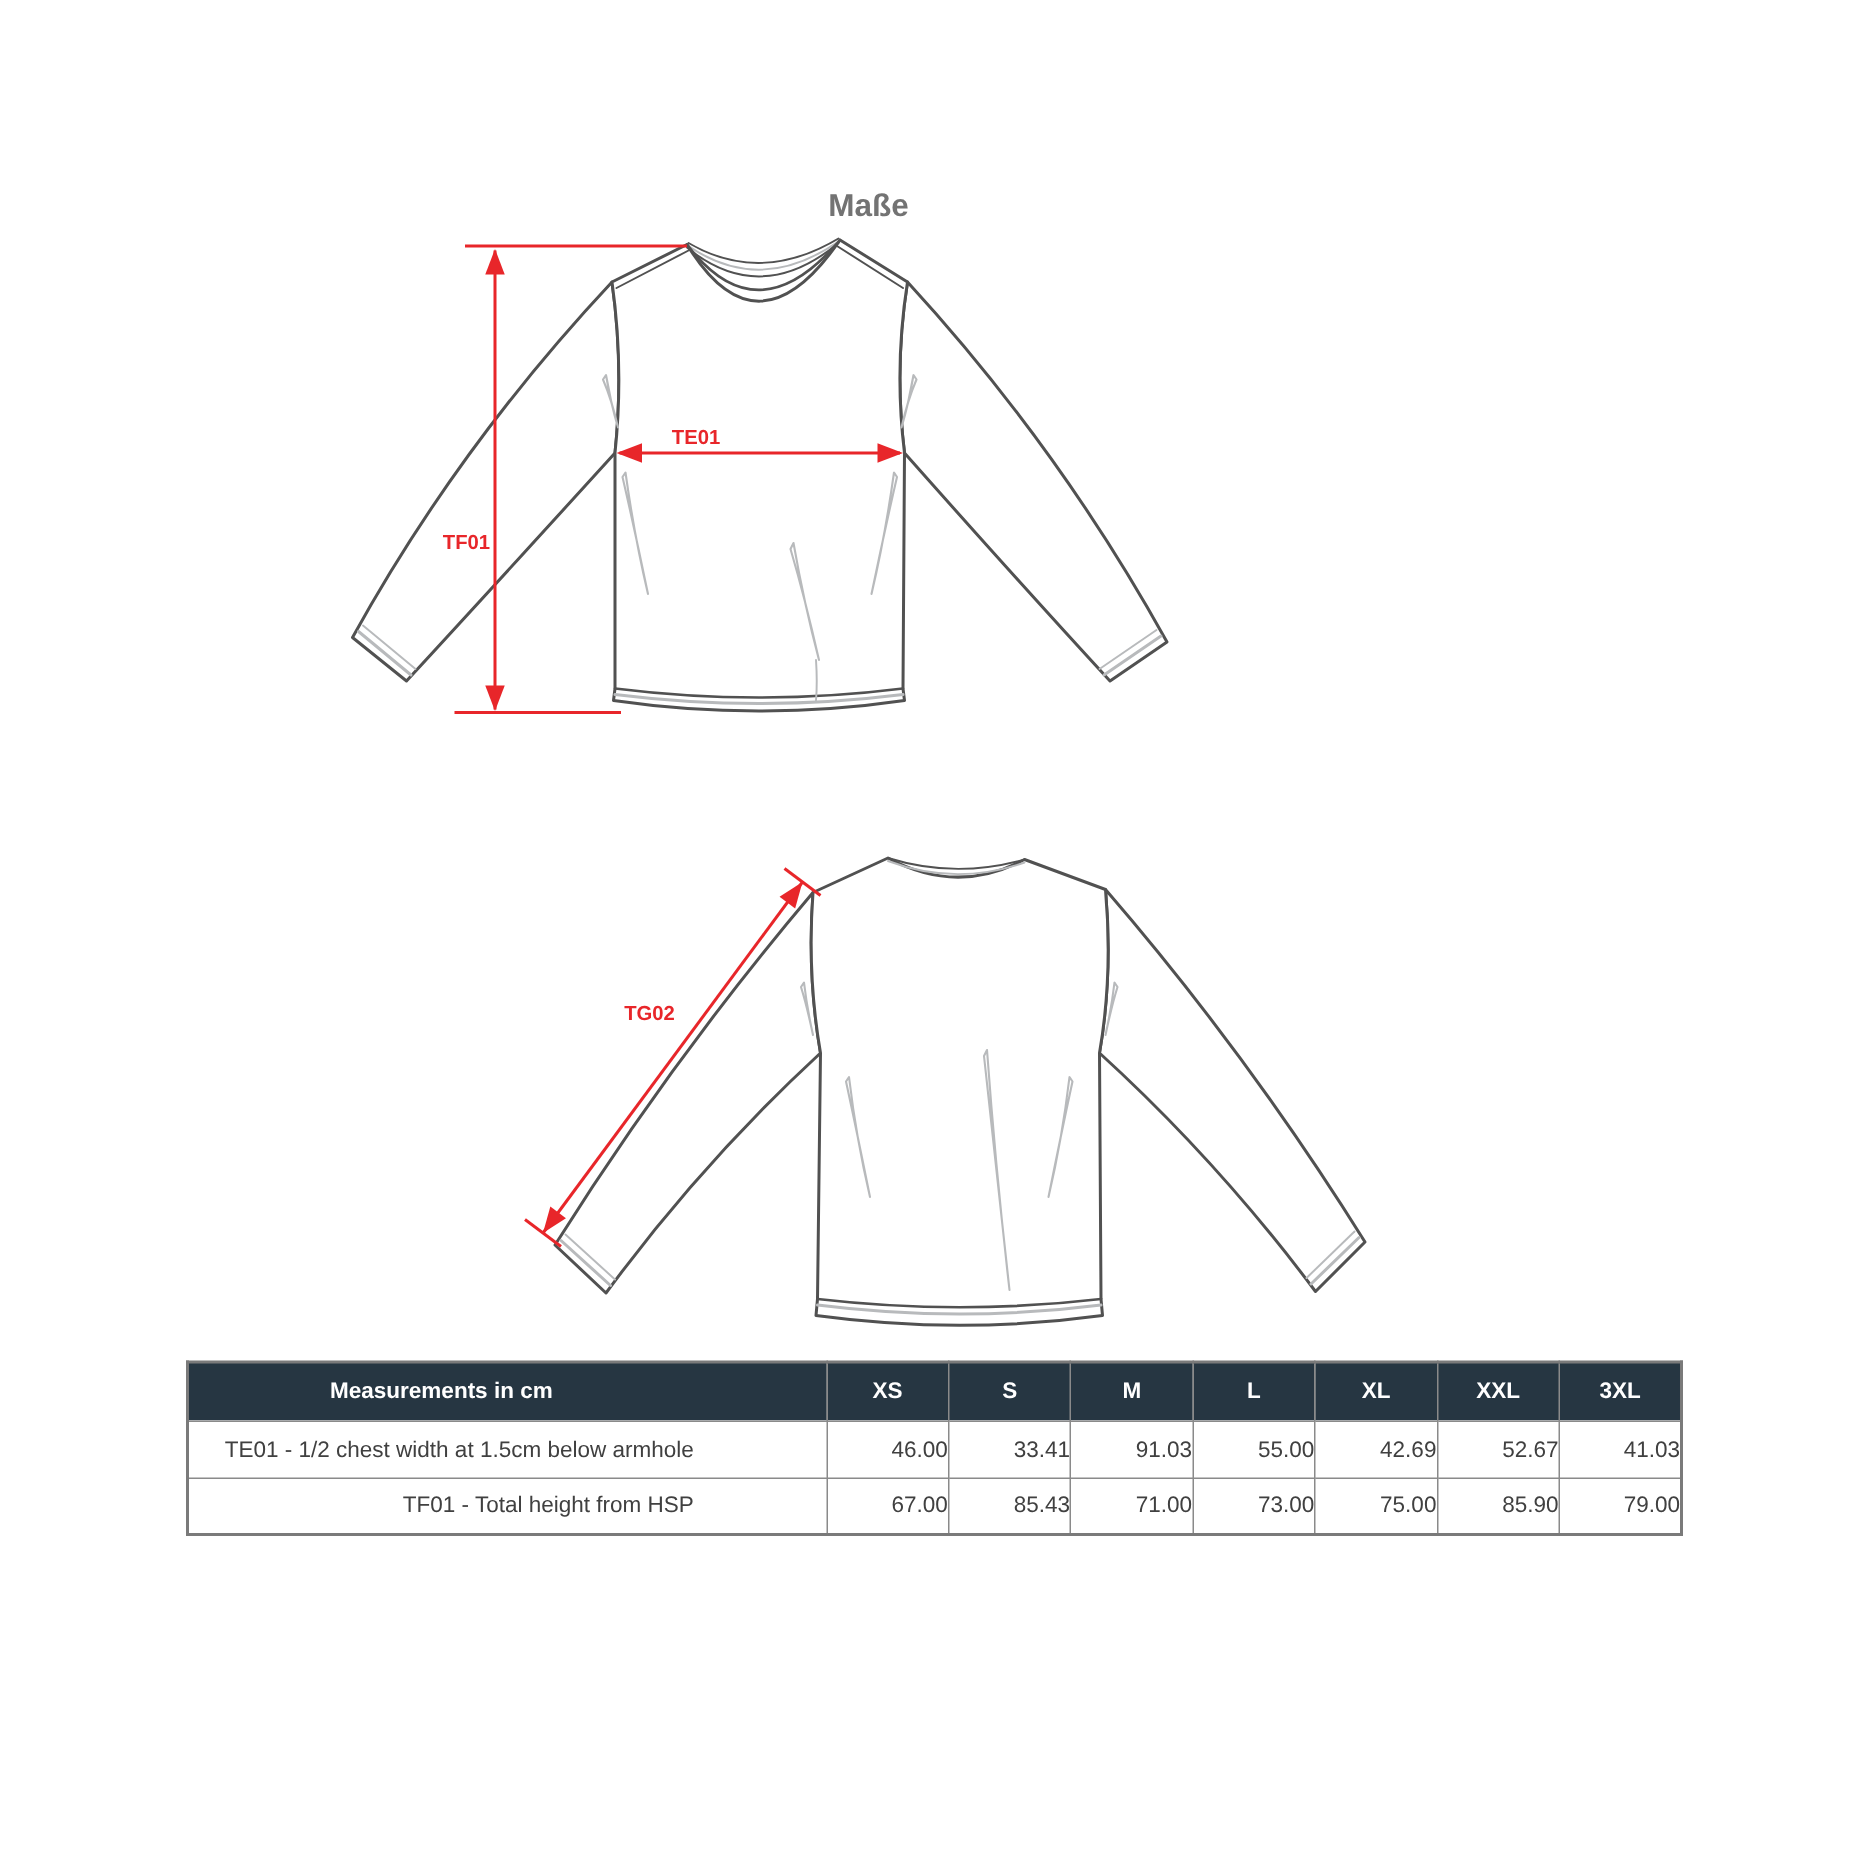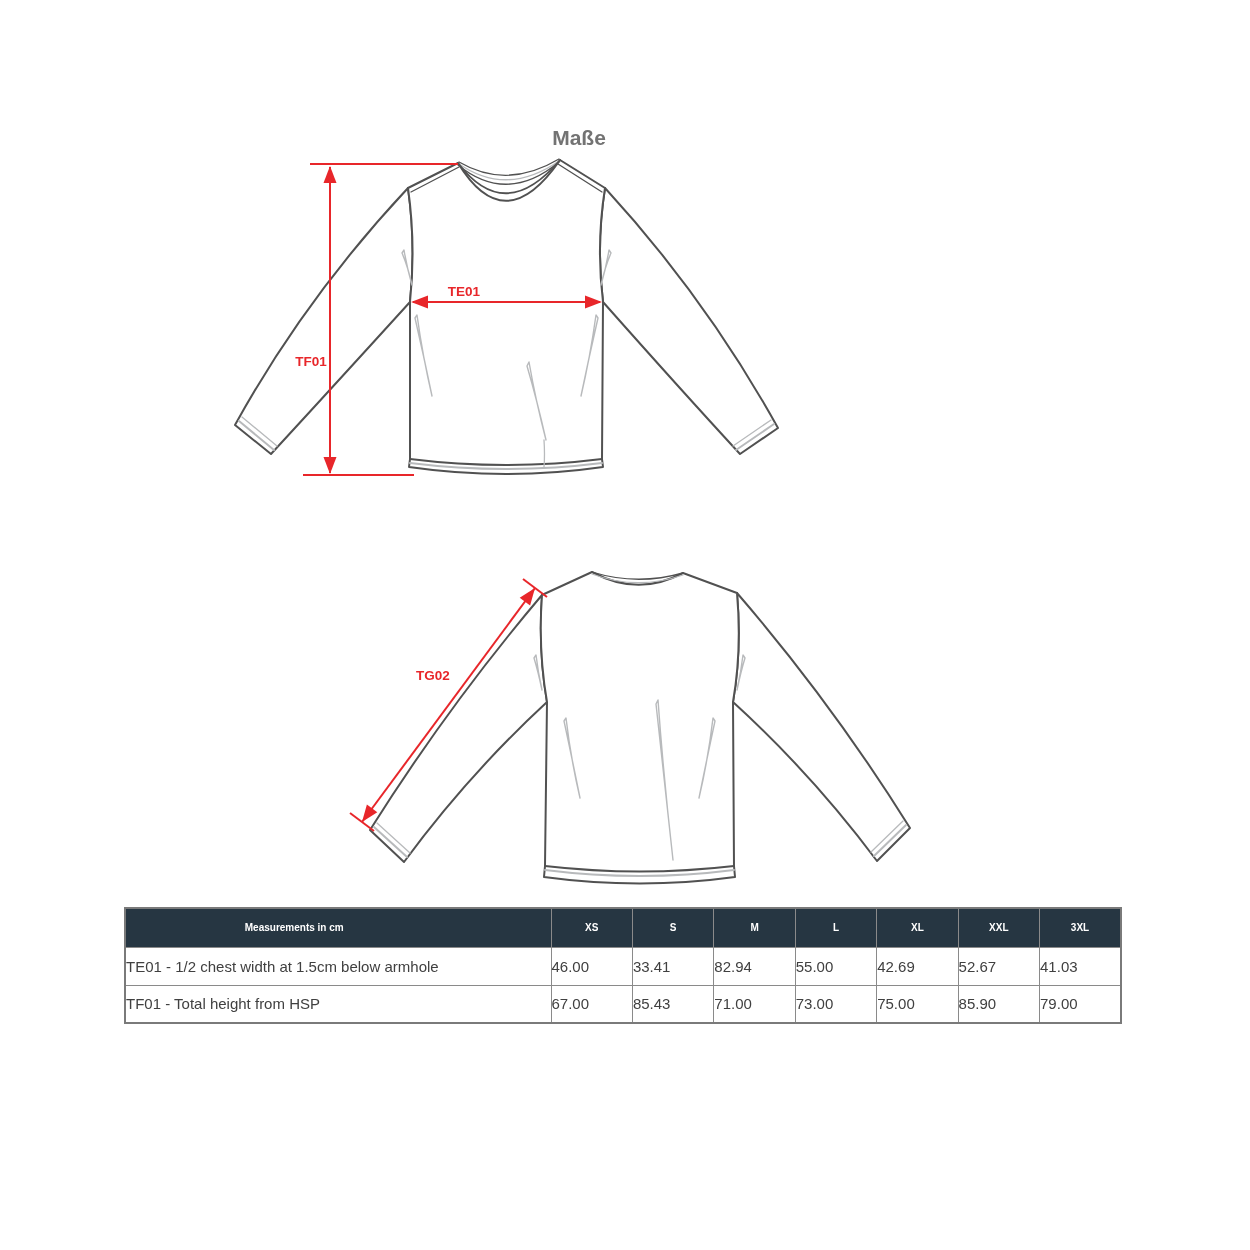--- a/index.html
+++ b/index.html
@@ -52,31 +52,31 @@
     width: 998px;
     border-collapse: collapse;
     table-layout: fixed;
     background: #ffffff;
     border: 2px solid #7a7a7a;
   }
   table.size-table col.c-label { width: 426px; }
   table.size-table th {
     background: #263642;
     color: #ffffff;
-    font-size: 10px;
+    font-size: 15px;
     font-weight: 700;
     height: 39px;
     text-align: center;
     border: 1px solid #8a8a8a;
   }
   table.size-table td {
     font-size: 15px;
     color: #404040;
     height: 38px;
-    text-align: left;
+    text-align: right;
     vertical-align: middle;
     border: 1px solid #8a8a8a;
     background: #ffffff;
   }
   table.size-table th.label-col,
   table.size-table td.label-col {
     padding-right: 88px;
   }
 </style>
 </head>
@@ -213,21 +213,21 @@
         <th>XL</th>
         <th>XXL</th>
         <th>3XL</th>
       </tr>
     </thead>
     <tbody>
       <tr>
         <td class="label-col">TE01 - 1/2 chest width at 1.5cm below armhole</td>
         <td>46.00</td>
         <td>33.41</td>
-        <td>82.94</td>
+        <td>91.03</td>
         <td>55.00</td>
         <td>42.69</td>
         <td>52.67</td>
         <td>41.03</td>
       </tr>
       <tr>
         <td class="label-col">TF01 - Total height from HSP</td>
         <td>67.00</td>
         <td>85.43</td>
         <td>71.00</td>

